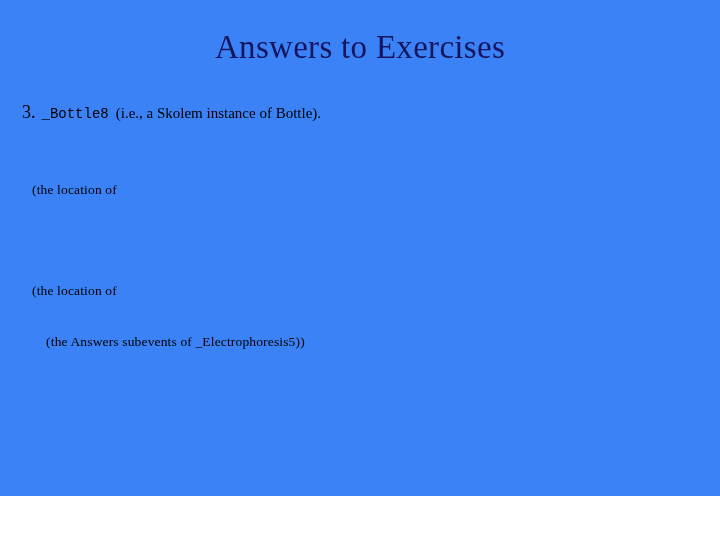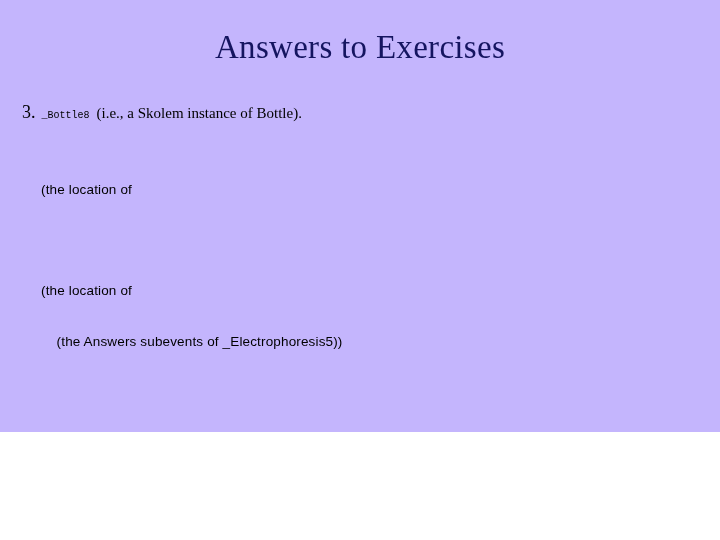--- a/index.html
+++ b/index.html
@@ -9,22 +9,22 @@
   body {
     width: 720px;
     height: 540px;
     background: #ffffff;
     font-family: "Liberation Serif", serif;
     overflow: hidden;
   }
   .slide {
     position: relative;
     width: 720px;
-    height: 432px;
-    background: #c4b5fd;
+    height: 496px;
+    background: #3b82f6;
     box-sizing: border-box;
   }
   .slide-title {
     position: absolute;
     top: 28px;
     left: 0;
     width: 720px;
     text-align: center;
     font-family: "Liberation Serif", serif;
     font-size: 33px;
@@ -45,41 +45,41 @@
     color: #000000;
     white-space: nowrap;
   }
   .answer-number {
     font-family: "Liberation Serif", serif;
     font-size: 18px;
     color: #000000;
   }
   .answer-term {
     font-family: "Liberation Mono", monospace;
-    font-size: 10px;
+    font-size: 14px;
     letter-spacing: 0px;
     color: #000000;
     padding-left: 6px;
     padding-right: 4px;
   }
   .answer-gloss {
     font-family: "Liberation Serif", serif;
     font-size: 15px;
     color: #000000;
     padding-left: 3px;
   }
   .code-area {
     position: absolute;
     top: 147px;
     left: 24px;
     width: 690px;
   }
   .code-block {
-    margin: 0 0 16px 17px;
-    font-family: Liberation Sans, sans-serif;
+    margin: 0 0 16px 8px;
+    font-family: Liberation Serif, serif;
     font-size: 13.5px;
     line-height: 17px;
     color: #000000;
     white-space: pre;
     letter-spacing: 0.15px;
   }
   .code-block:last-child {
     margin-bottom: 0;
   }
   .code-line {

